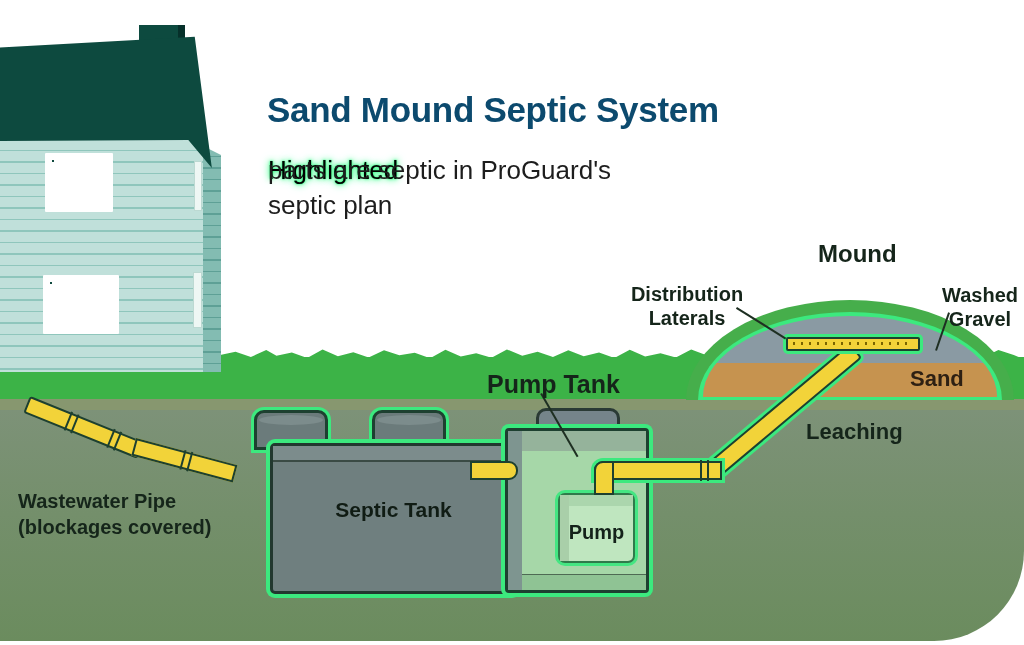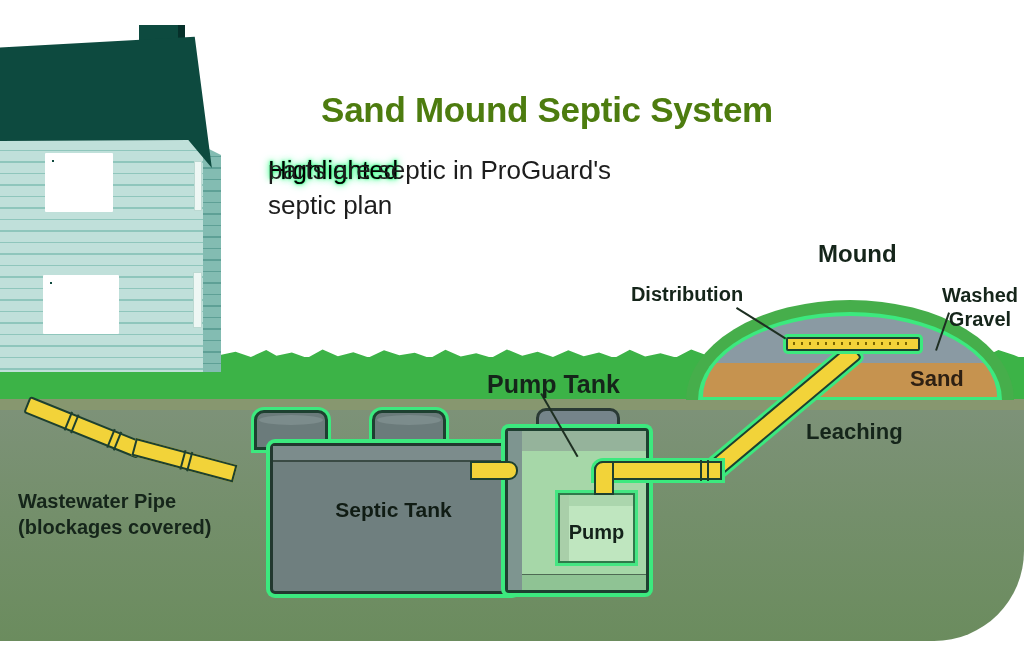--- a/index.html
+++ b/index.html
@@ -1,21 +1,21 @@
 <!DOCTYPE html>
 <html><head>
 <meta charset="utf-8">
 <style>
   html,body{margin:0;padding:0;background:#ffffff;}
   #stage{position:relative;width:1024px;height:645px;background:#ffffff;overflow:hidden;
          font-family:"Liberation Sans",sans-serif;}
   #stage *{position:absolute;box-sizing:border-box;}
 
   
-  .title{left:267px;top:90px;width:560px;font-size:35px;font-weight:700;color:#4d7c0f;letter-spacing:-.3px;text-align:center;}
+  .title{left:267px;top:90px;width:560px;font-size:35px;font-weight:700;color:#0c4a6e;letter-spacing:-.3px;}
   .subtitle{left:268px;top:153px;width:600px;font-size:26px;line-height:35px;color:#1d1d1d;}
   .hl{position:static;color:#000000;font-weight:500;
       text-shadow:0 0 1px #2ef07c,0 0 3px #2ef07c,0 0 6px #3dff8d,0 0 10px #6dffab;}
 
   
   .grass-strip{left:0;top:357px;width:1024px;height:42px;background:#3cb347;}
   .grass-tufts{left:0;top:346px;width:1024px;height:13px;background:#3cb347;
     clip-path:polygon(0 100%,1% 40%,2% 85%,3.5% 22%,5% 80%,6% 45%,7.5% 90%,9% 28%,10.5% 75%,12% 50%,13% 95%,14.5% 32%,16% 80%,17.5% 55%,19% 90%,20% 24%,21.5% 70%,23% 45%,24.5% 85%,26% 30%,27% 75%,28.5% 50%,30% 92%,31.5% 26%,33% 78%,34.5% 48%,36% 88%,37.5% 32%,39% 72%,40.5% 52%,42% 94%,43.5% 28%,45% 80%,46.5% 55%,48% 90%,49.5% 26%,51% 75%,52.5% 45%,54% 85%,55.5% 33%,57% 78%,58.5% 50%,60% 92%,61.5% 28%,63% 80%,64.5% 55%,66% 88%,67.5% 26%,69% 72%,70.5% 48%,72% 90%,73.5% 30%,75% 78%,76.5% 52%,78% 92%,79.5% 26%,81% 75%,82.5% 48%,84% 86%,85.5% 32%,87% 76%,88.5% 52%,90% 90%,91.5% 28%,93% 78%,94.5% 50%,96% 88%,97.5% 30%,99% 70%,100% 100%);}
   .soil-band{left:0;top:399px;width:1024px;height:12px;background:#87976f;}
   .underground{left:0;top:410px;width:1024px;height:231px;
@@ -56,21 +56,21 @@
 
   
   .pump-riser{left:536px;top:408px;width:84px;height:36px;background:#75848a;border:3px solid #2a3a35;
          border-radius:10px 10px 0 0;z-index:8;}
   .pump-body{left:505px;top:428px;width:144px;height:165px;background:#a6d7a8;border:3px solid #1d4030;
          box-shadow:0 0 0 4px #3ce97e;border-radius:4px;z-index:20;}
   .pump-topface{left:0;right:0;top:0;height:20px;background:#95b39b;}
   .pump-leftface{left:0;top:0;bottom:0;width:14px;background:#7e9590;}
   .pump-bottomshade{left:14px;right:0;bottom:0;height:16px;background:#8fc394;border-top:1.5px solid #4e6a54;}
   .pump-box{left:50px;top:62px;width:77px;height:70px;background:#bfe6bf;border:2px solid #2f7a4a;
-         box-shadow:0 0 0 3px #44e682;border-radius:0;}
+         box-shadow:0 0 0 3px #44e682;border-radius:7px;}
   .pump-box-top{left:0;right:0;top:0;height:11px;background:#abd6ad;}
   .pump-box-left{left:0;top:0;bottom:0;width:9px;background:#a9cfa9;}
   .pump-label{left:0;right:0;top:26px;text-align:center;font-size:20px;font-weight:600;color:#14221a;}
 
   
   .facade{left:0;top:140px;width:203px;height:232px;background:#c0e0da;z-index:12;
     background-image:repeating-linear-gradient(180deg,transparent 0 10px,#8fc6bc 10px 11.5px);}
   .sideface{left:203px;top:146px;width:18px;height:226px;background:#83bcb2;z-index:12;
     background-image:repeating-linear-gradient(180deg,transparent 0 10px,#5ea096 10px 11.5px);
     clip-path:polygon(0 0,100% 4%,100% 100%,0 100%);}
@@ -190,20 +190,21 @@
 
   <div class="lbl lbl-wastewater">
     <div style="position:static;">Wastewater Pipe</div>
     <div style="position:static;">(blockages covered)</div>
   </div>
   <div class="lbl lbl-pumptank">Pump Tank</div>
   <div class="pointer ptr-pump"></div>
   <div class="lbl lbl-mound">Mound</div>
   <div class="lbl lbl-dist">
     <div style="position:static;">Distribution</div>
+    <div style="position:static;">Laterals</div>
   </div>
   <div class="pointer ptr-dist"></div>
   <div class="lbl lbl-washed">
     <div style="position:static;">Washed</div>
     <div style="position:static;">Gravel</div>
   </div>
   <div class="pointer ptr-washed"></div>
   <div class="lbl lbl-sand">Sand</div>
   <div class="lbl lbl-leaching">Leaching</div>
 

